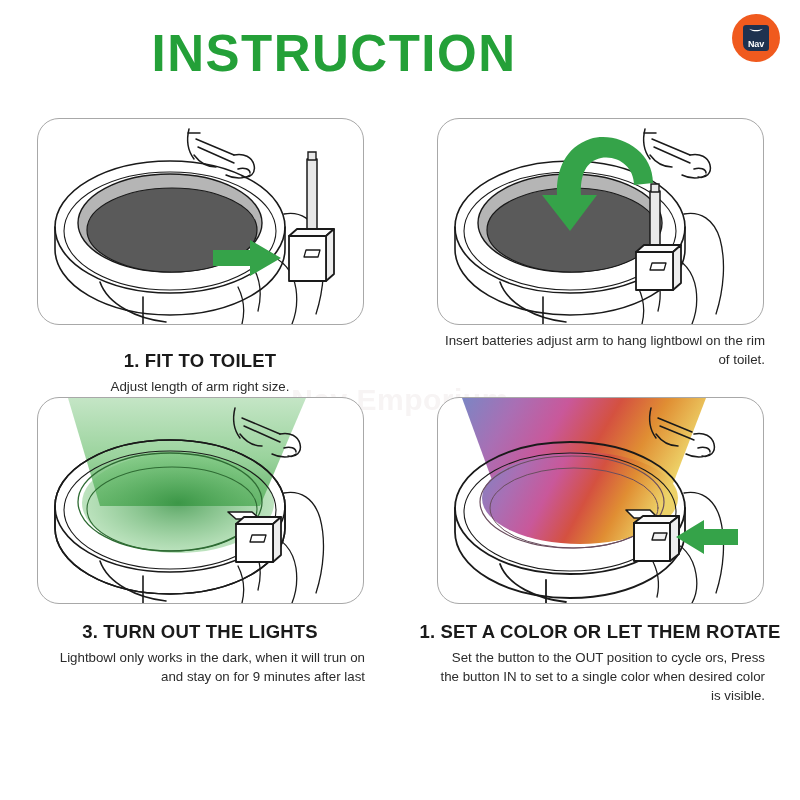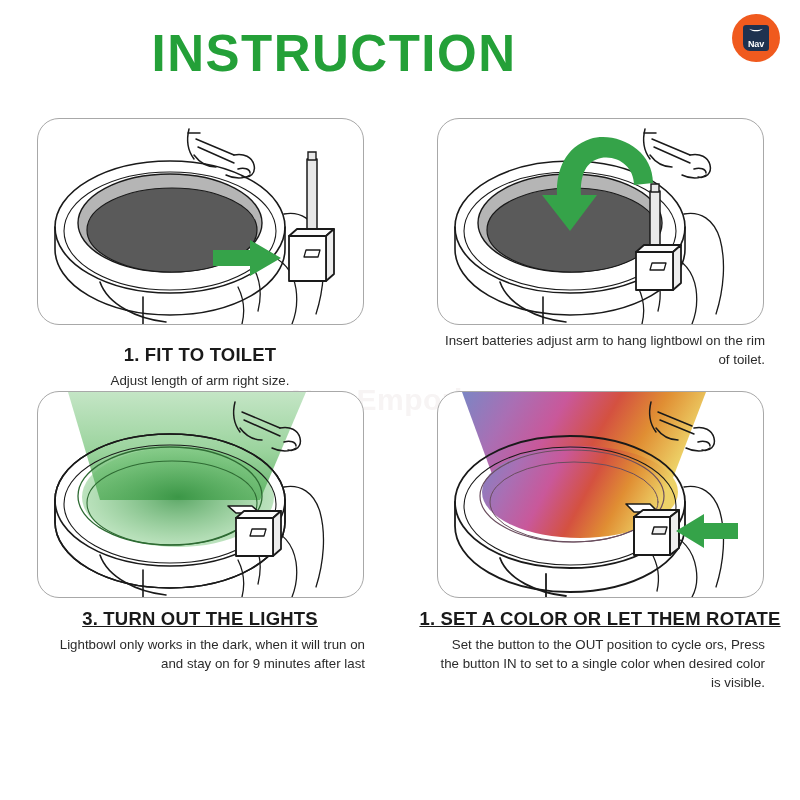--- a/index.html
+++ b/index.html
@@ -109,37 +109,37 @@
     border: 1.3px solid #A8A8A8;
     border-radius: 22px;
     background: #ffffff;
     overflow: hidden;
     position: relative;
     box-sizing: border-box;
   }
   .panel svg { display: block; }
 
   .step-title {
-    margin-top: 19px;
+    margin-top: 25px;
     font-size: 18.5px;
     font-weight: bold;
     color: #1A1A1A;
     letter-spacing: 0.2px;
     text-align: center;
     line-height: 1.15;
   }
   .step-desc {
     margin-top: 7px;
     font-size: 13.3px;
     color: #2B2B2B;
     text-align: right;
     line-height: 1.42;
     max-width: 330px;
   }
-  .row2 .step-title { margin-top: 10px; text-decoration: underline; }
+  .row2 .step-title { margin-top: 17px; }
 </style>
 </head>
 <body>
 
 <div class="logo">
   <div class="logo-mark">
     <svg class="swoosh" viewBox="0 0 15 6">
       <path d="M0.5 0.8 C4 4.2, 11 4.2, 14.5 0.8 C11 2.4, 4 2.4, 0.5 0.8 Z" fill="#ffffff"></path>
     </svg>
     <span class="logo-text">Nav</span>

